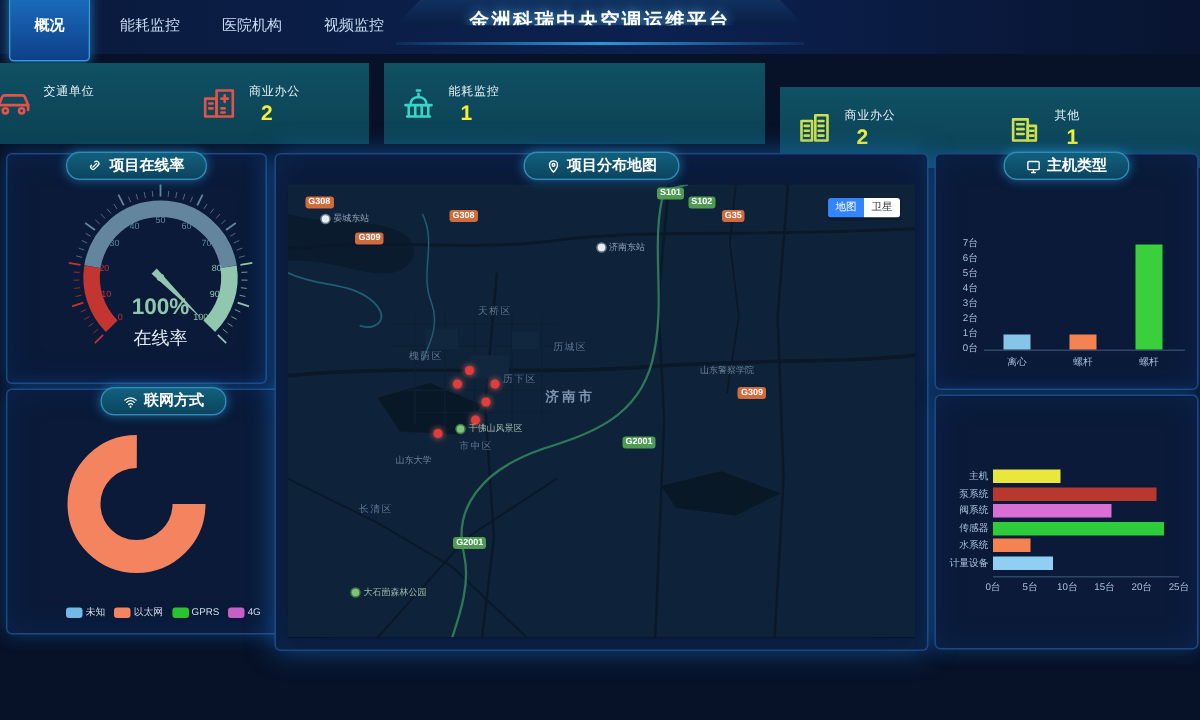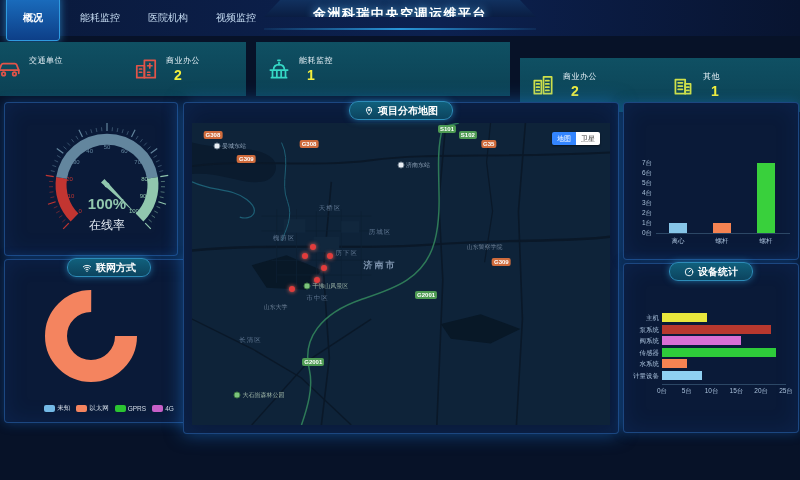--- a/index.html
+++ b/index.html
@@ -174,20 +174,26 @@
         </span>
         <div class="stat-text">
           <div class="stat-label">其他</div>
           <div class="stat-count">1</div>
         </div>
       </div>
     </div>
   </div>
 
   <div class="panel" style="left:4px;top:102px;width:172px;height:152px;">
+    <div class="panel-header">
+      <svg viewBox="0 0 12 12" fill="none" stroke="#fff" stroke-width="1.1" stroke-linecap="round">
+          <path d="M3.5 6.5l3-3M2.3 5a1.9 1.9 0 0 0 2.7 2.7l1-1M5 2.3a1.9 1.9 0 0 1 2.7 2.7l-1 1"></path>
+        </svg>
+      <span>项目在线率</span>
+    </div>
     <div class="gauge-wrap"><svg width="172" height="132" viewBox="0 0 172 132">
           <path d="M53.5 96.5 A46 46 0 0 1 40.6 56.8" fill="none" stroke="#c23531" stroke-width="11"></path>
           <path d="M40.6 56.8 A46 46 0 0 1 131.4 56.8" fill="none" stroke="#63869e" stroke-width="11"></path>
           <path d="M131.4 56.8 A46 46 0 0 1 118.5 96.5" fill="none" stroke="#91c7ae" stroke-width="11"></path>
           <line x1="47.8" y1="102.2" x2="42.2" y2="107.8" stroke="#c23531" stroke-width="1.2"></line>
           <line x1="44.4" y1="98.4" x2="41.3" y2="101.0" stroke="#c23531" stroke-width="0.5"></line>
           <line x1="41.3" y1="94.4" x2="38.0" y2="96.6" stroke="#c23531" stroke-width="0.5"></line>
           <line x1="38.7" y1="90.0" x2="35.2" y2="91.9" stroke="#c23531" stroke-width="0.5"></line>
           <line x1="36.4" y1="85.4" x2="32.8" y2="87.0" stroke="#c23531" stroke-width="0.5"></line>
           <line x1="34.6" y1="80.7" x2="27.0" y2="83.2" stroke="#c23531" stroke-width="1.2"></line>
@@ -360,47 +366,47 @@
           <div class="mtext" style="left: 70%; top: 41%;">山东警察学院</div>
         </div>
       <div class="map-toggle">
         <span class="tg-map">地图</span>
         <span class="tg-sat">卫星</span>
       </div>
     </div>
   </div>
 
   <div class="panel" style="left:623px;top:102px;width:174px;height:156px;">
+    <div class="panel-header">
+      <svg viewBox="0 0 12 12" fill="none" stroke="#fff" stroke-width="1.1" stroke-linecap="round">
+          <rect x="1.5" y="2" width="9" height="6.5" rx=".8"></rect>
+          <path d="M4.5 10.8h3M6 8.5v2.3"></path>
+        </svg>
+      <span>主机类型</span>
+    </div>
     <div class="chart-area">
         <div class="ax ylab" style="left:0;top:106px;width:22px;">0台</div>
         <div class="ax ylab" style="left:0;top:96px;width:22px;">1台</div>
         <div class="ax ylab" style="left:0;top:86px;width:22px;">2台</div>
         <div class="ax ylab" style="left:0;top:76px;width:22px;">3台</div>
         <div class="ax ylab" style="left:0;top:66px;width:22px;">4台</div>
         <div class="ax ylab" style="left:0;top:56px;width:22px;">5台</div>
         <div class="ax ylab" style="left:0;top:46px;width:22px;">6台</div>
         <div class="ax ylab" style="left:0;top:36px;width:22px;">7台</div>
         <div class="axline" style="left:26px;right:4px;top:110px"></div>
         <div class="vbar" style="left:39px;width:18px;top:100.0px;height:10.0px;background:#86c5e8"></div>
         <div class="ax xlab" style="left:26px;width:44px;top:114px">离心</div>
         <div class="vbar" style="left:83px;width:18px;top:100.0px;height:10.0px;background:#f58352"></div>
         <div class="ax xlab" style="left:70px;width:44px;top:114px">螺杆</div>
         <div class="vbar" style="left:127px;width:18px;top:40.0px;height:70.0px;background:#39d03c"></div>
         <div class="ax xlab" style="left:114px;width:44px;top:114px">螺杆</div>
       </div>
   </div>
 
   <div class="panel" style="left:623px;top:263px;width:174px;height:168px;">
-    <div class="panel-header">
-      <svg viewBox="0 0 12 12" fill="none" stroke="#fff" stroke-width="1.1" stroke-linecap="round">
-          <circle cx="6" cy="6" r="4.5"></circle>
-          <path d="M6 6L8.6 3.6"></path>
-        </svg>
-      <span>设备统计</span>
-    </div>
     <div class="chart-area">
         <div class="ax cylab" style="left:0;top:29.0px;width:29px;">主机</div>
         <div class="hbar" style="left:32px;top:29.0px;width:44.6px;background:#e9e73c"></div>
         <div class="ax cylab" style="left:0;top:40.5px;width:29px;">泵系统</div>
         <div class="hbar" style="left:32px;top:40.5px;width:109.1px;background:#b8382e"></div>
         <div class="ax cylab" style="left:0;top:52.0px;width:29px;">阀系统</div>
         <div class="hbar" style="left:32px;top:52.0px;width:79.4px;background:#d96fd4"></div>
         <div class="ax cylab" style="left:0;top:63.5px;width:29px;">传感器</div>
         <div class="hbar" style="left:32px;top:63.5px;width:114.1px;background:#2ecc3a"></div>
         <div class="ax cylab" style="left:0;top:75.0px;width:29px;">水系统</div>

